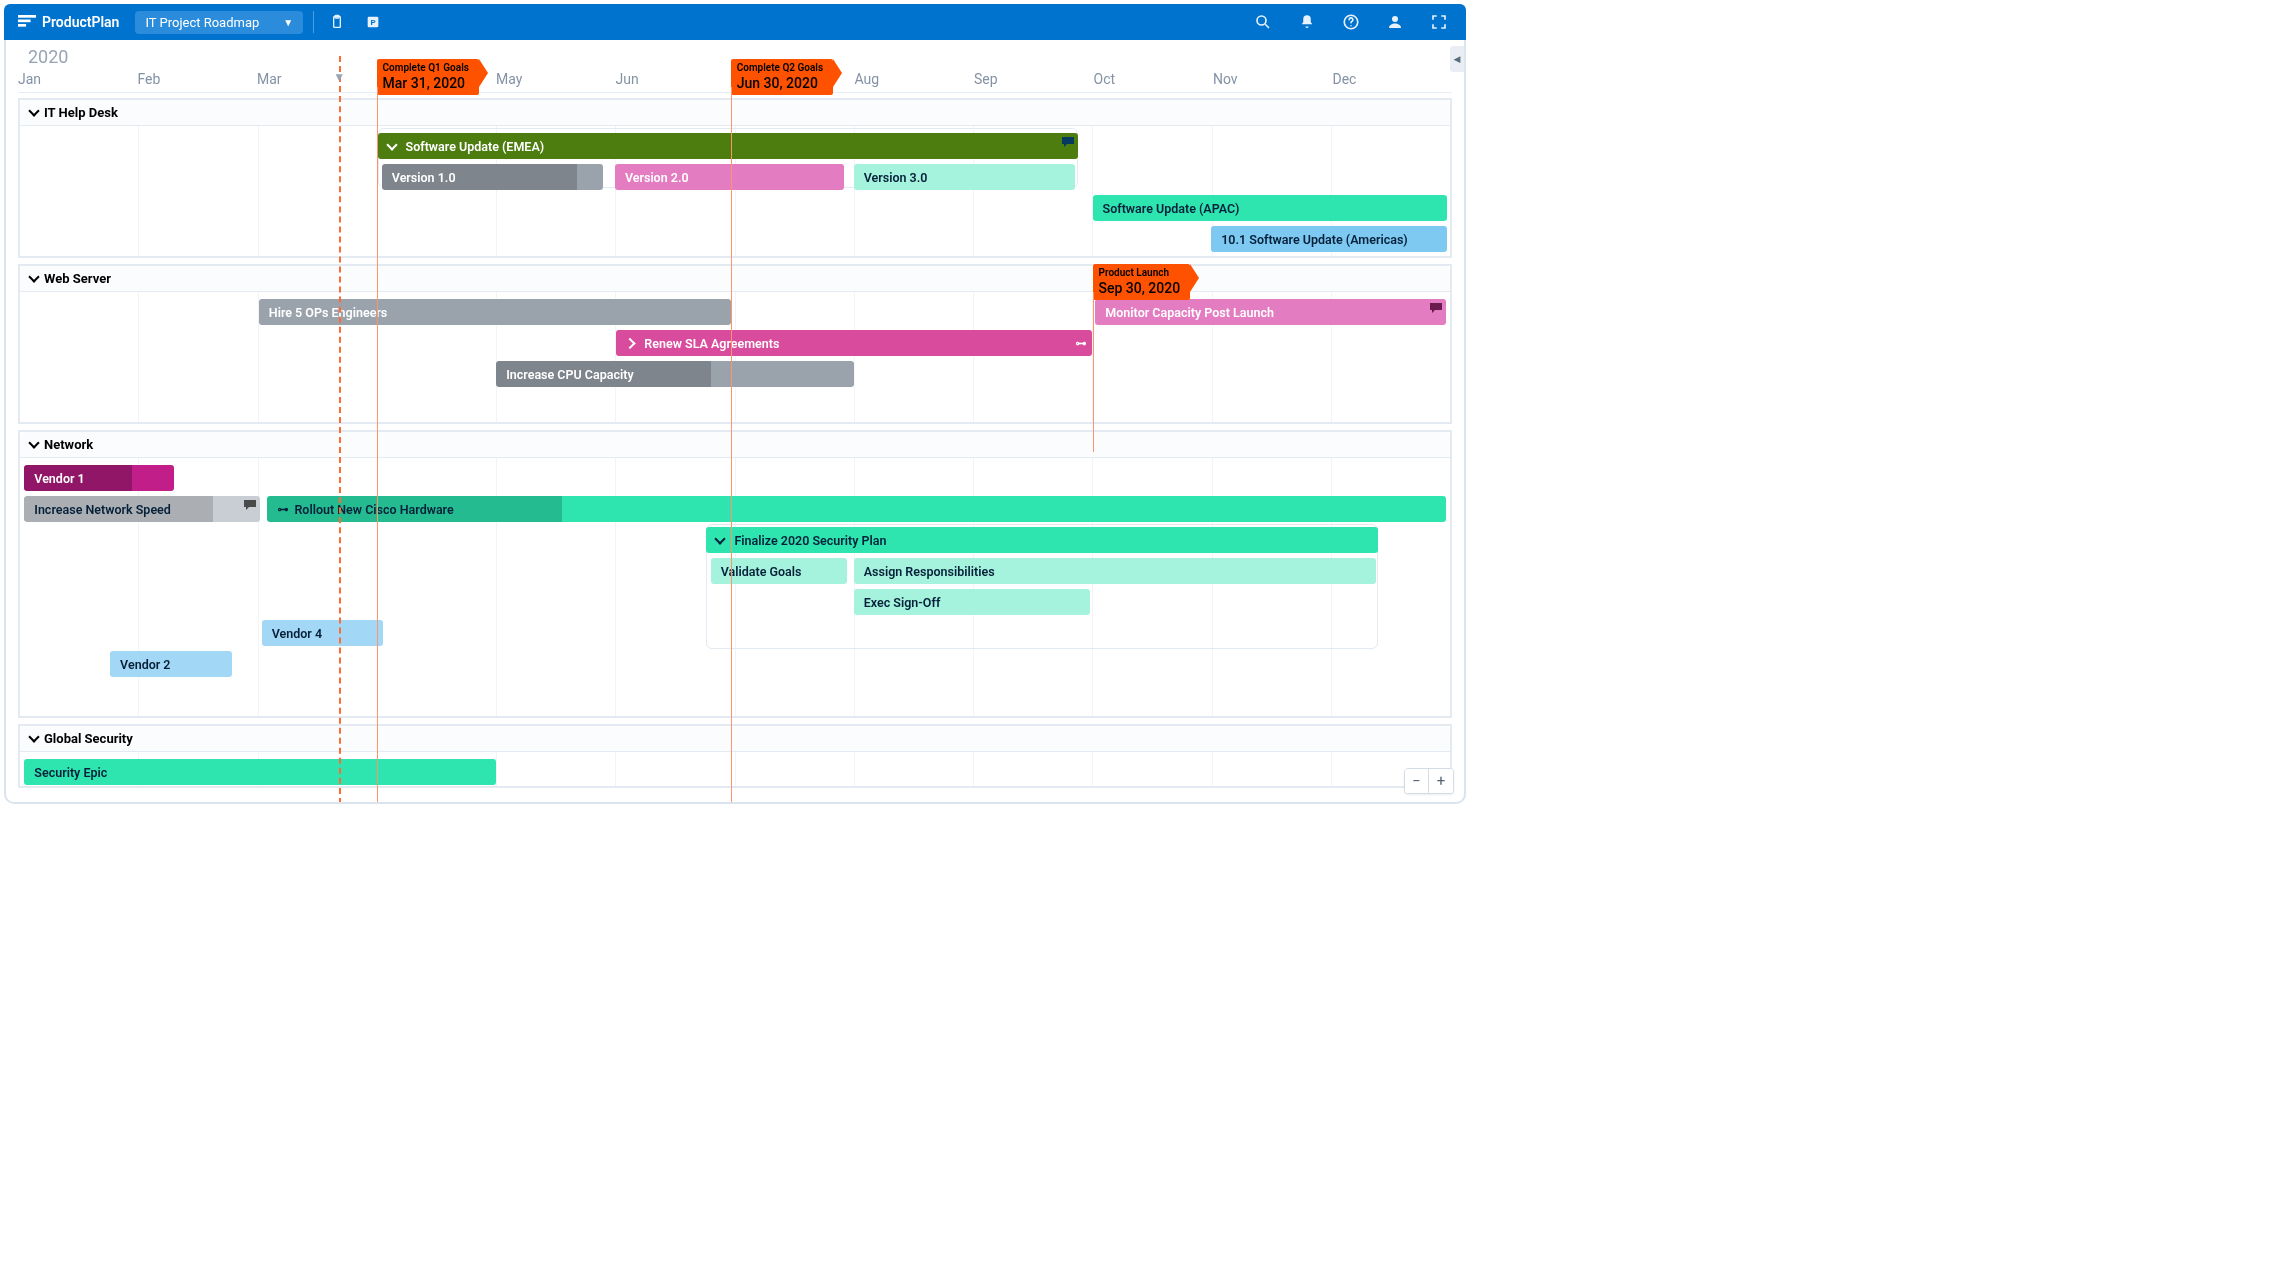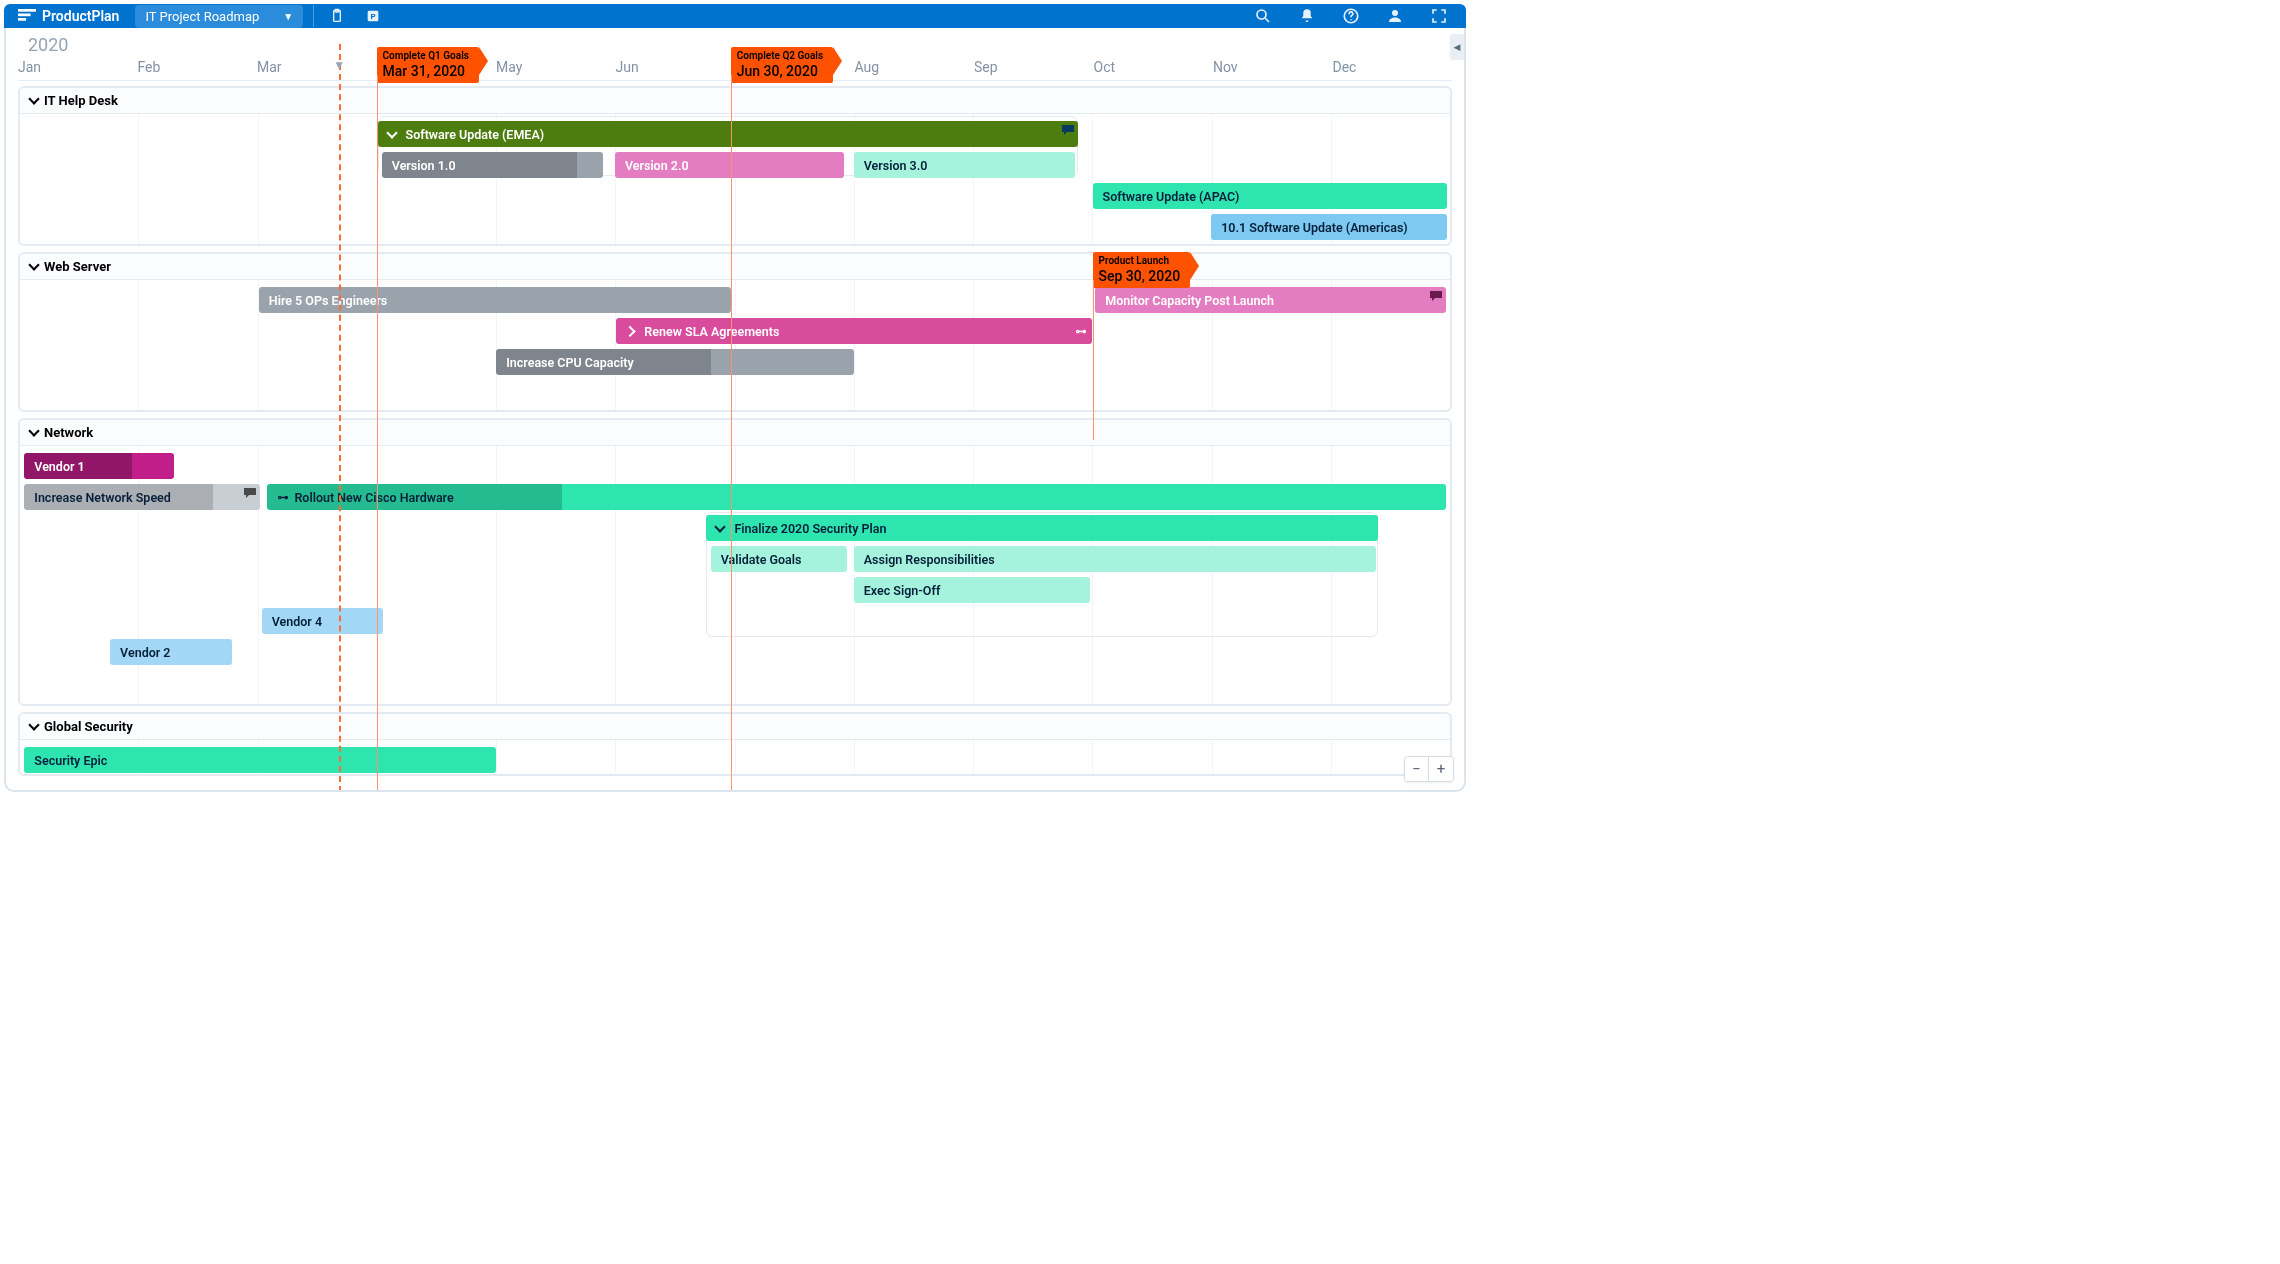--- a/index.html
+++ b/index.html
@@ -1,17 +1,17 @@
 <!DOCTYPE html>
 <html><head>
 <meta charset="utf-8">
 <style>
 *{box-sizing:border-box;margin:0;padding:0;font-family:-apple-system,BlinkMacSystemFont,"Segoe UI",Roboto,Helvetica,Arial,sans-serif}
 body{background:#fff;padding:4px;width:1470px}
-.topbar{height:24px;background:#0073cf;display:flex;align-items:center;color:#fff;border-radius:6px 6px 0 0;padding:4px 8px;justify-content:space-between}
+.topbar{height:36px;background:#0073cf;display:flex;align-items:center;color:#fff;border-radius:6px 6px 0 0;padding:4px 8px;justify-content:space-between}
 .topbar-left{display:flex;align-items:center;gap:10px}
 .logo{display:flex;align-items:center;gap:6px;font-weight:600;font-size:14px;padding:0 6px}
 .logo-icon{width:18px;height:14px;display:inline-block}
 .plan-select{background:#2a8cdb;border-radius:4px;padding:4px 10px;font-size:13px;display:flex;align-items:center;gap:24px;cursor:pointer}
 .plan-select .caret{font-size:10px}
 .divider{width:1px;height:22px;background:rgba(255,255,255,0.3)}
 .tb-btn{display:flex;align-items:center;justify-content:center;width:26px;height:26px;cursor:pointer;opacity:.9}
 .tb-btn svg{width:16px;height:16px}
 .topbar-right{display:flex;align-items:center;gap:18px;padding-right:6px}
 .topbar-right .tb-btn svg{width:18px;height:18px}
@@ -22,21 +22,21 @@
 .months{display:flex;border-bottom:1px solid #e5ecf3;height:26px;position:relative}
 .month{flex:1;font-size:14px;color:#8492a6;padding-top:4px}
 .today-marker{position:absolute;top:10px;bottom:-740px;border-left:2px dashed #ff6b35;z-index:3}
 .today-arrow{position:absolute;top:24px;transform:translateX(-50%);color:#98a4b3;font-size:12px;z-index:4}
 .milestone{position:absolute;top:-8px;z-index:5}
 .ms-tag{background:#ff5200;color:#000;font-size:10px;padding:3px 10px 3px 6px;border-radius:2px;line-height:1.25;font-weight:600;position:relative}
 .ms-tag.small{font-size:10px;font-weight:600}
 .ms-tag::after{content:"";position:absolute;right:-9px;top:0;width:0;height:0;border-top:14px solid transparent;border-bottom:14px solid transparent;border-left:9px solid #ff5200}
 .ms-date{display:block;font-weight:500;font-size:14px}
 .ms-line{position:absolute;top:28px;bottom:0;border-left:1px solid #ff936b;left:0}
-.lane{border:2px solid #e3eaf2;border-radius:6px;margin:4px 8px 6px 8px;background:#fff}
+.lane{border:2px solid #e3eaf2;border-radius:0;margin:4px 8px 6px 8px;background:#fff}
 .lane-head{padding:5px 10px;font-weight:700;font-size:13px;border-bottom:1px solid #e3eaf2;background:#fafcfe;border-radius:6px 6px 0 0;display:flex;align-items:center;gap:6px;cursor:pointer}
 .lane-body{position:relative;padding:4px 0}
 .sub-border{position:absolute;border:1px solid #e3eaf2;border-radius:6px}
 .gridcols{position:absolute;inset:0;display:flex;pointer-events:none}
 .gridcols div{flex:1;border-left:1px solid #f1f5fa}
 .gridcols div:first-child{border-left:none}
 .row{height:30px;position:relative;margin:1px 0}
 .bar{position:absolute;height:26px;border-radius:3px;display:flex;align-items:center;padding:0 10px;font-size:12.5px;font-weight:600;top:2px;cursor:pointer;white-space:nowrap;overflow:hidden}
 .bar .bicon{margin-right:10px;font-size:11px;display:inline-flex;align-items:center;justify-content:center}
 .prog{position:absolute;left:0;top:0;bottom:0;background:rgba(0,0,0,.18);border-radius:3px 0 0 3px}

